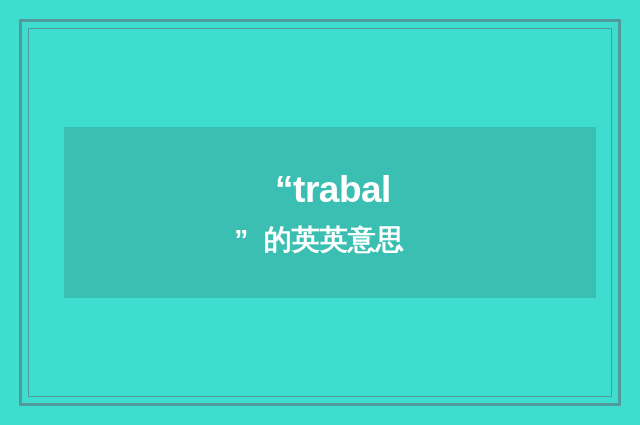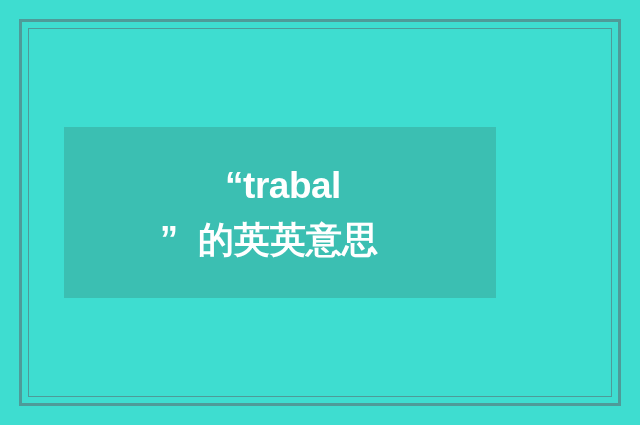--- a/index.html
+++ b/index.html
@@ -42,21 +42,21 @@
     border: 1.5px solid #4e9b99;
     box-sizing: border-box;
     pointer-events: none;
   }
 
   
   .title-panel {
     position: absolute;
     left: 64px;
     top: 127px;
-    width: 432px;
+    width: 532px;
     height: 171px;
     background: #3bbfb2;
     box-sizing: border-box;
     display: flex;
     flex-direction: column;
     align-items: center;
     justify-content: center;
   }
 
   
@@ -75,21 +75,21 @@
     letter-spacing: -0.5px;
   }
 
   .title-line-1 {
     margin-bottom: 18px;
     padding-left: 6px;
   }
 
   .title-line-2 {
     padding-right: 22px;
-    font-size: 36px;
+    font-size: 28px;
     letter-spacing: 0px;
   }
 </style>
 </head>
 <body>
 
 <div class="canvas">
 
   <div class="frame-outer"></div>
   <div class="frame-inner"></div>

